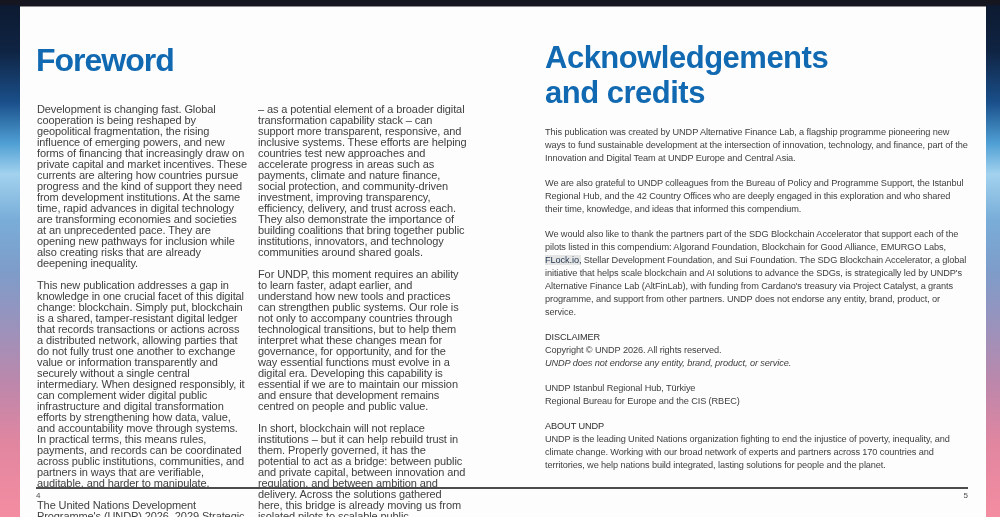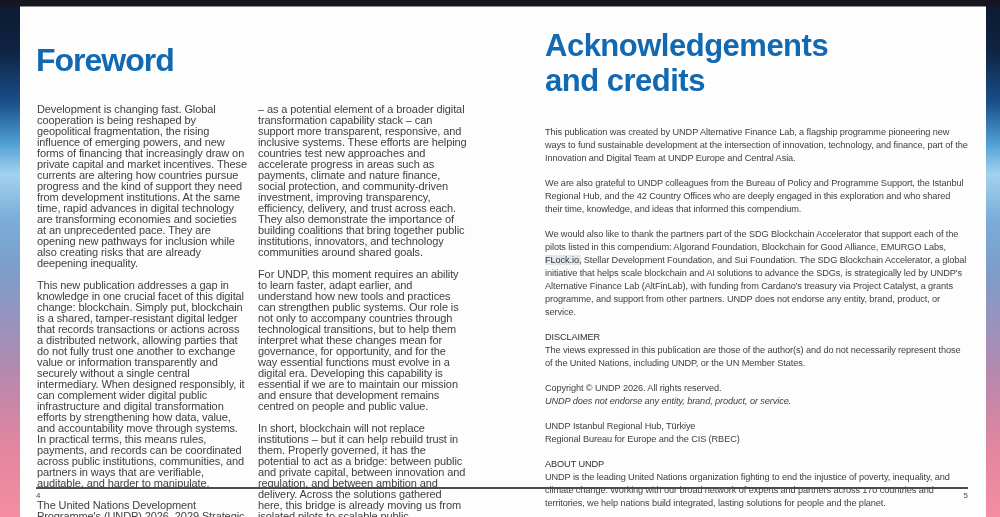--- a/index.html
+++ b/index.html
@@ -35,21 +35,21 @@
   .edge-strip.left  { left: 0; width: 20px; }
   .edge-strip.right { left: 986px; width: 14px; }
 
   
   .title-main {
     position: absolute; left: 36px; top: 42px;
     font-size: 32px; font-weight: 800; letter-spacing: -1px;
     color: #1169b2;
   }
   .title-ack {
-    position: absolute; left: 545px; top: 28px;
+    position: absolute; left: 545px; top: 40px;
     font-size: 31px; font-weight: 800; letter-spacing: -0.5px;
     line-height: 35px; color: #1169b2;
   }
 
   
   .body-col {
     position: absolute; top: 104px; width: 210px;
     font-size: 11px; line-height: 11px; letter-spacing: -0.1px;
     color: #414141;
   }
@@ -112,21 +112,20 @@
 
   <h1 class="title-ack"><span>Acknowledgements</span><br>
   <span>and credits</span></h1>
 
   <div class="ack-body">
     <p>This publication was created by UNDP Alternative Finance Lab, a flagship programme pioneering new ways to fund sustainable development at the intersection of innovation, technology, and finance, part of the Innovation and Digital Team at UNDP Europe and Central Asia.</p>
     <p>We are also grateful to UNDP colleagues from the Bureau of Policy and Programme Support, the Istanbul Regional Hub, and the 42 Country Offices who are deeply engaged in this exploration and who shared their time, knowledge, and ideas that informed this compendium.</p>
     <p><span>We would also like to thank the partners part of the SDG Blockchain Accelerator that support each of the pilots listed in this compendium: Algorand Foundation, Blockchain for Good Alliance, EMURGO Labs, </span><span class="hl">FLock.io,</span><span> Stellar Development Foundation, and Sui Foundation. The SDG Blockchain Accelerator, a global initiative that helps scale blockchain and AI solutions to advance the SDGs, is strategically led by UNDP's Alternative Finance Lab (AltFinLab), with funding from Cardano's treasury via Project Catalyst, a grants programme, and support from other partners. UNDP does not endorse any entity, brand, product, or service.</span></p>
 
     <p class="tight heading-bold">DISCLAIMER</p>
-    <p>The views expressed in this publication are those of the author(s) and do not necessarily represent those of the United Nations, including UNDP, or the UN Member States.</p>
 
     <p class="tight">Copyright © UNDP 2026. All rights reserved.</p>
     <p class="italic">UNDP does not endorse any entity, brand, product, or service.</p>
 
     <p class="tight">UNDP Istanbul Regional Hub, Türkiye</p>
     <p>Regional Bureau for Europe and the CIS (RBEC)</p>
 
     <p class="tight heading-bold">ABOUT UNDP</p>
     <p>UNDP is the leading United Nations organization fighting to end the injustice of poverty, inequality, and climate change. Working with our broad network of experts and partners across 170 countries and territories, we help nations build integrated, lasting solutions for people and the planet.</p>
 

